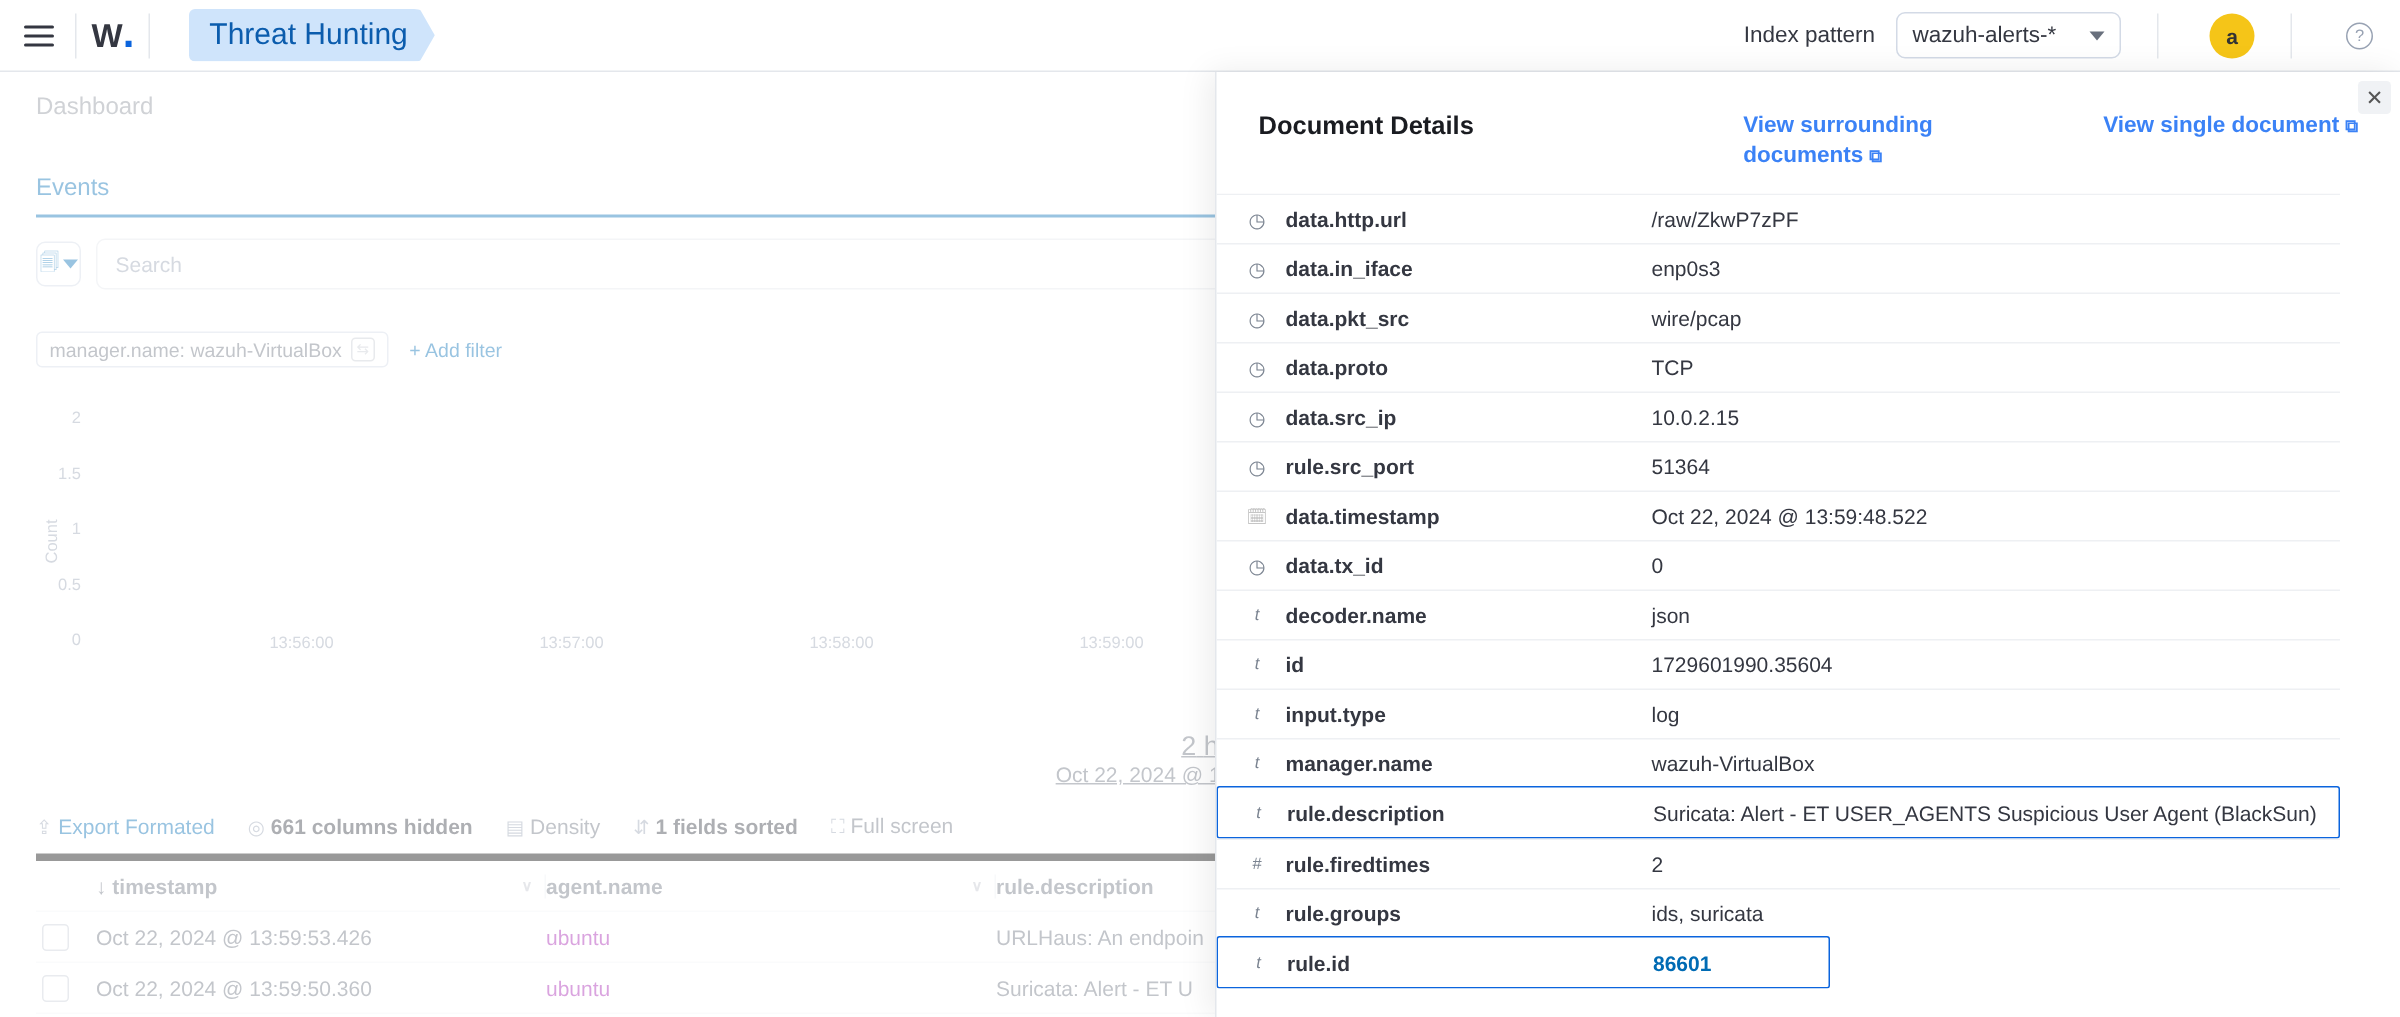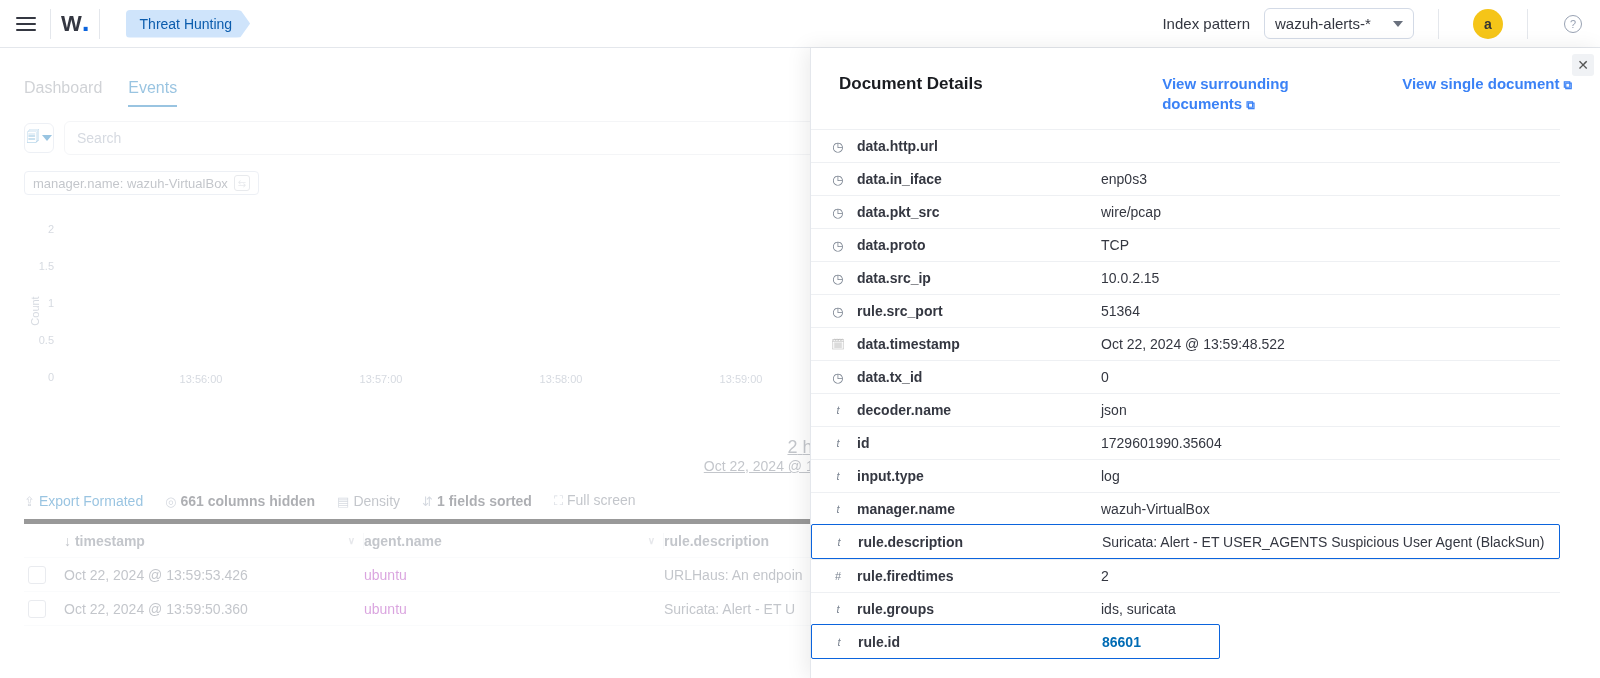--- a/index.html
+++ b/index.html
@@ -5,44 +5,44 @@
   * { margin: 0; padding: 0; box-sizing: border-box; font-family: -apple-system, BlinkMacSystemFont, "Segoe UI", Helvetica, Arial, sans-serif; }
   html, body { width: 1600px; height: 678px; background: #fff; color: #343741; overflow: hidden; }
 
   
   .topbar { display: flex; align-items: center; height: 48px; border-bottom: 1px solid #e4e7ec; padding: 0 12px; }
   .hamburger { width: 28px; display: flex; flex-direction: column; gap: 4px; cursor: pointer; padding: 4px; }
   .hamburger span { height: 2px; background: #343741; border-radius: 1px; }
   .sep-v { width: 1px; height: 30px; background: #e4e7ec; margin: 0 10px; }
   .logo { font-weight: 800; font-size: 22px; letter-spacing: -1px; display:flex; align-items:baseline; }
   .logo .dot { color: #0b64dd; font-size: 28px; line-height: 0; margin-left: 1px; }
-  .chip { background: #cfe4fb; color: #0b5cad; padding: 6px 18px 6px 14px; border-radius: 4px 14px 14px 4px; font-size: 14px; margin-left: 16px; clip-path: polygon(0 0, calc(100% - 10px) 0, 100% 50%, calc(100% - 10px) 100%, 0 100%); }
+  .chip { background: #cfe4fb; color: #0b5cad; padding: 6px 18px 6px 14px; border-radius: 4px 14px 14px 4px; font-size: 20px; margin-left: 16px; clip-path: polygon(0 0, calc(100% - 10px) 0, 100% 50%, calc(100% - 10px) 100%, 0 100%); }
   .spacer { flex: 1; }
   .right-side { display: flex; align-items: center; gap: 14px; font-size: 15px; color: #343741; }
   .index-select { display: flex; align-items: center; gap: 8px; border: 1px solid #d3dae6; border-radius: 6px; padding: 6px 10px; min-width: 150px; justify-content: space-between; }
   .chev { width:0; height:0; border-left:5px solid transparent; border-right:5px solid transparent; border-top:6px solid #69707d; }
   .avatar { width: 30px; height: 30px; border-radius: 50%; background: #f5c518; display:flex; align-items:center; justify-content:center; color: #333; font-weight:600; font-size:14px; margin-left: 10px; }
   .help { width: 18px; height: 18px; border: 1.5px solid #98a2b3; border-radius: 50%; display:flex; align-items:center; justify-content:center; font-size:11px; color:#98a2b3; margin: 0 6px 0 12px;}
 
   
   .main { position: relative; height: calc(678px - 48px); }
   .bg { position:absolute; inset:0; padding: 10px 24px 0 24px; }
   .dim-overlay { position:absolute; inset:0; background: rgba(255,255,255,0.6); pointer-events:none; }
 
   
-  .tabs { display:flex; gap: 26px; font-size: 16px; color:#8a9099; margin-top: 21px; }
+  .tabs { display:flex; gap: 36px; font-size: 16px; color:#8a9099; margin-top: 5px; flex-direction: column; }
   .tab-active { color:#006bb4; border-bottom: 2px solid #006bb4; padding-bottom: 8px; }
 
   
   .search-row { display:flex; align-items:center; gap:10px; margin-top: 14px; }
   .sq-btn { width:30px; height:30px; border:1px solid #d3dae6; border-radius:6px; display:flex; align-items:center; justify-content:center; color:#006bb4; font-size:13px; gap:2px;}
   .search-input { flex:1; height:34px; border:1px solid #e4e7ec; border-radius:6px; padding:0 12px; font-size:14px; color:#98a2b3; display:flex; align-items:center; }
 
   
-  .filter-row { display:flex; align-items:center; gap:14px; margin-top:16px; font-size:13px;justify-content:space-between; }
+  .filter-row { display:flex; align-items:center; gap:14px; margin-top:28px; font-size:13px; }
   .filter-pill { border:1px solid #d3dae6; border-radius:4px; padding:3px 8px; display:flex; align-items:center; gap:6px; color:#69707d; }
   .swap-ico { width:16px;height:16px;border:1.5px solid #c6cad1;border-radius:3px; display:flex;align-items:center;justify-content:center;font-size:10px;color:#c6cad1;}
   .add-filter { color:#006bb4; }
 
   
   .chart-box { margin-top:20px; height:190px; border:0; position:relative; padding-left:34px;}
   .ylabel { position:absolute; left:-4px; top:90px; transform:rotate(-90deg); font-size:11px; color:#98a2b3; }
   .yticks { position:absolute; left:14px; top:8px; height:160px; display:flex; flex-direction:column; justify-content:space-between; font-size:11px; color:#98a2b3; text-align:right; width:16px;}
   .plot { position:absolute; left:42px; right:10px; top:8px; height:152px; }
   .bar { position:absolute; bottom:0; width:34px; background:#c8e6da; }
@@ -225,20 +225,21 @@
       <div class="fly-title">Document Details</div>
       <div class="fly-links">
         <a class="fly-link"><span>View surrounding documents</span><span class="ext-ico">⧉</span></a>
         <a class="fly-link"><span>View single document</span><span class="ext-ico">⧉</span></a>
       </div>
     </div>
     <div class="fly-table frow-wrap" id="fly-rows">
         <div class="frow">
           <span class="type-ico type-clock"></span>
           <span class="fkey">data.http.url</span>
+          <span class="fval">/raw/ZkwP7zPF</span>
         </div>
         <div class="frow">
           <span class="type-ico type-clock"></span>
           <span class="fkey">data.in_iface</span>
           <span class="fval">enp0s3</span>
         </div>
         <div class="frow">
           <span class="type-ico type-clock"></span>
           <span class="fkey">data.pkt_src</span>
           <span class="fval">wire/pcap</span>

